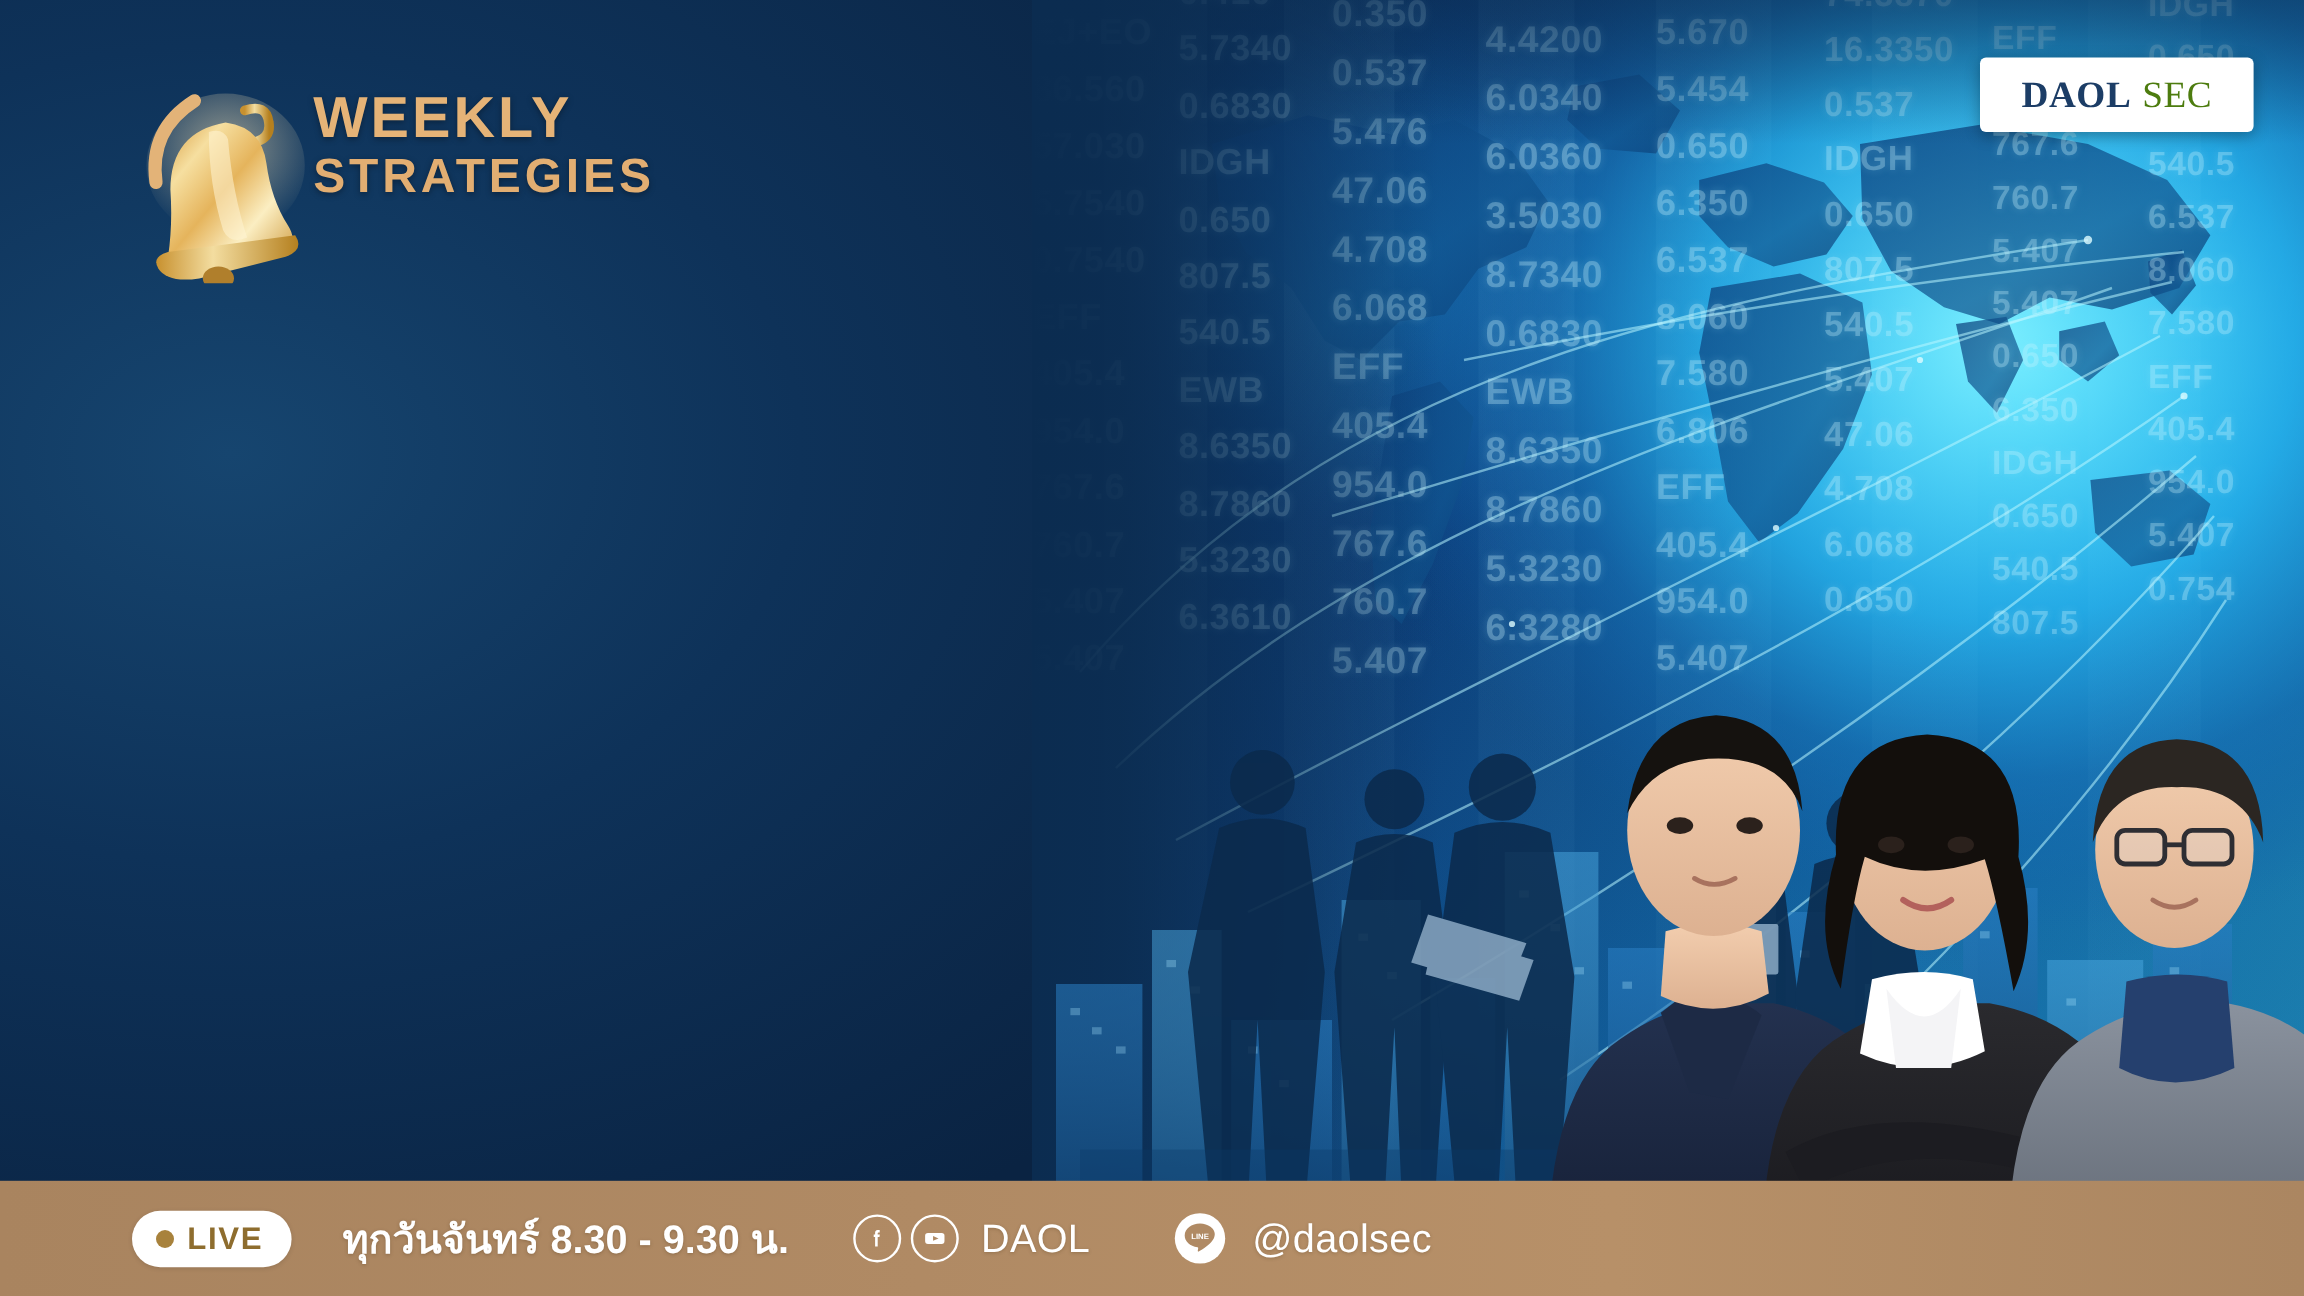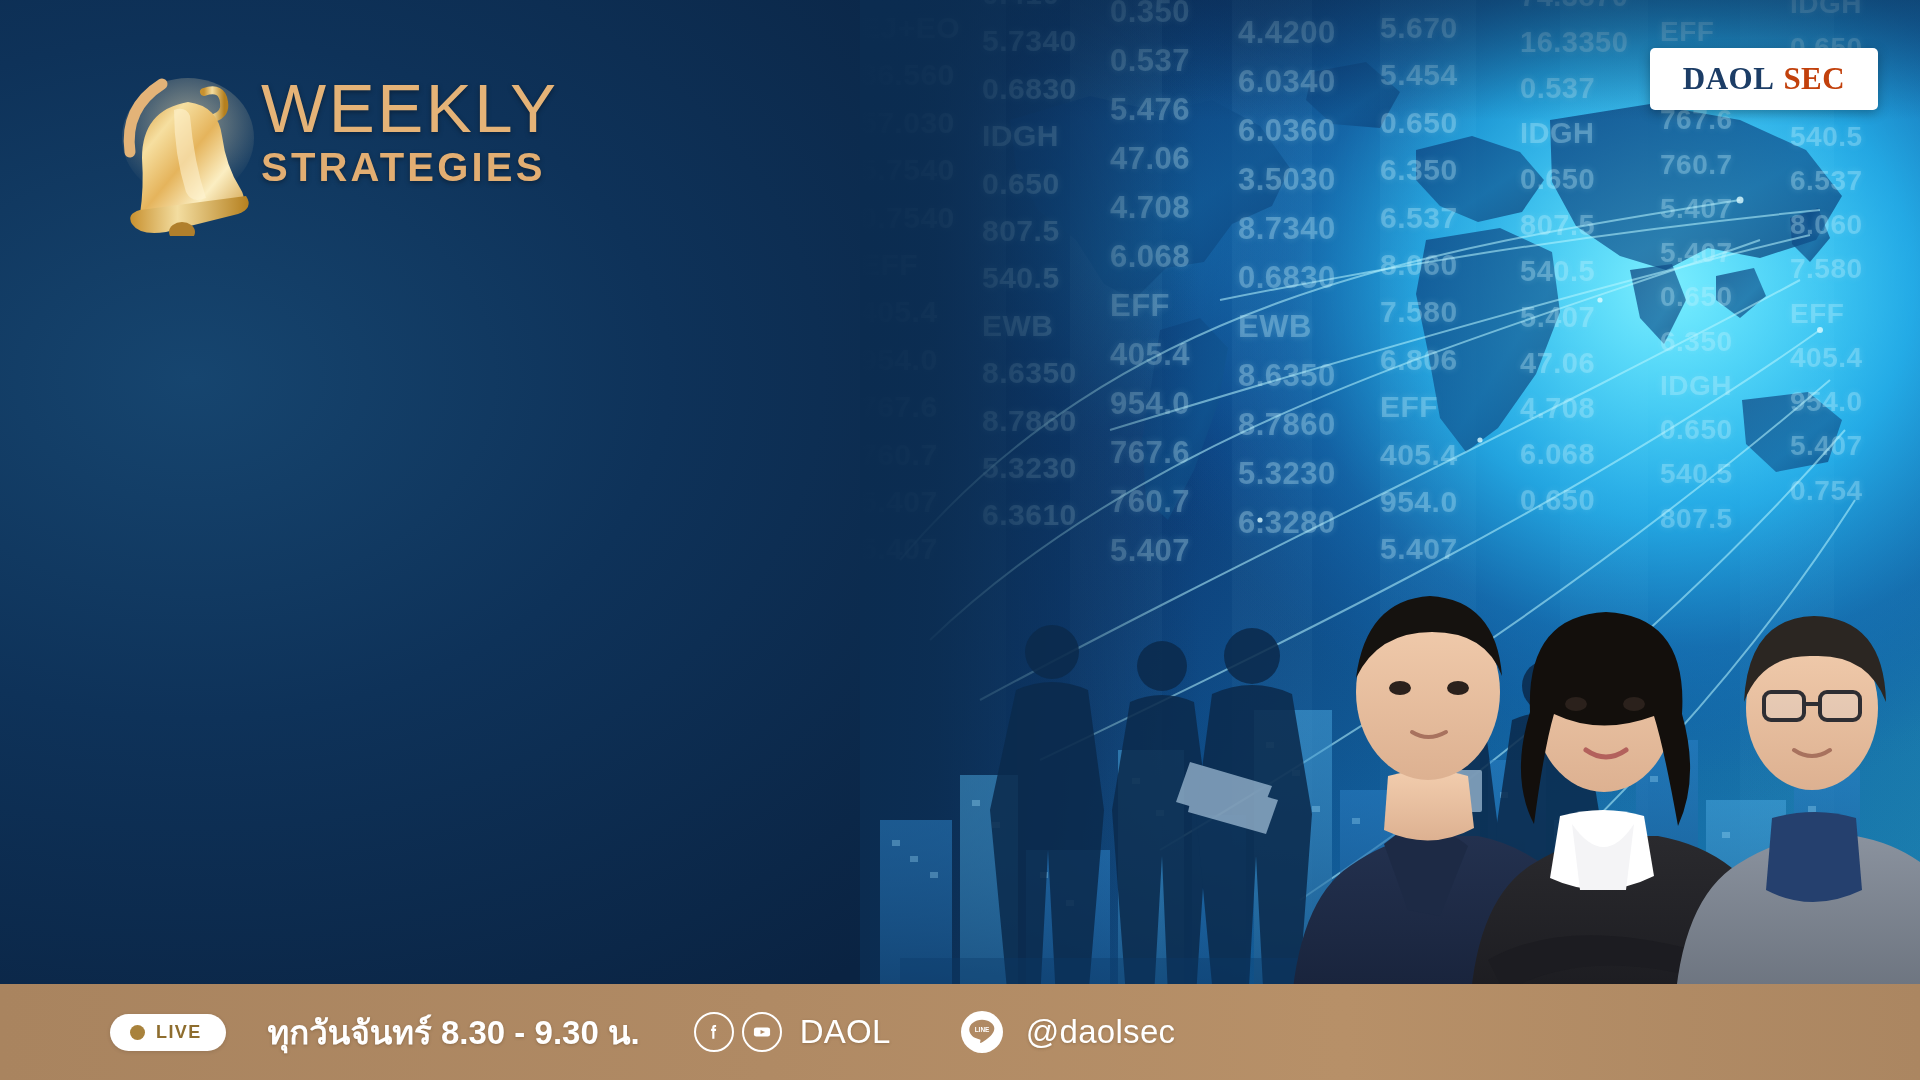--- a/index.html
+++ b/index.html
@@ -61,41 +61,41 @@
   #silhouettes { position:absolute; left:900px; bottom:70px; width:1020px; height:420px; overflow:hidden; }
 
   
   #people { position:absolute; right:0; bottom:0; width:660px; height:660px; overflow:hidden; }
 
   
   #logo-lockup { position:absolute; left:96px; top:52px; width:500px; height:190px; }
   #bell { position:absolute; left:0; top:14px; width:160px; height:170px; }
   #wordmark { position:absolute; left:165px; top:24px; }
   #wm-weekly {
-    font-size:69px; font-weight:400; letter-spacing:2.5px;
+    font-size:48px; font-weight:700; letter-spacing:2.5px;
     color:#e5b377; line-height:0.95;
     text-shadow:0 2px 5px rgba(0,0,0,0.35);
   }
   #wm-strategies {
     font-size:40px; font-weight:700; letter-spacing:3.2px;
     color:#e2ae72; line-height:1.05; margin-top:4px;
     text-shadow:0 2px 5px rgba(0,0,0,0.35);
   }
 
   
   #logo-box {
     position:absolute; right:42px; top:48px;
     width:228px; height:62px;
     background:#ffffff; border-radius:5px;
     display:flex; align-items:center; justify-content:center;
     box-shadow:0 3px 12px rgba(0,0,0,0.30);
   }
   #logo-box .lg { font-family:"Liberation Serif", serif; font-size:31px; letter-spacing:0.5px; }
   #logo-daol { font-weight:700; color:#1c3d66; }
-  #logo-sec  { font-weight:700; color:#c2410c; margin-left:9px; letter-spacing:1.5px; }
+  #logo-sec  { font-weight:400; color:#4d7c0f; margin-left:9px; letter-spacing:1.5px; }
 
   
   #headline { position:absolute; left:105px; top:352px; width:1250px; }
   .hl {
     font-weight:700;
     line-height:1.0;
     white-space:nowrap;
   }
   #hl1 {
     font-size:118px; color:#f7e4c0; letter-spacing:-1px;
@@ -118,21 +118,21 @@
     padding-left:110px;
     gap:0;
   }
   #live-badge {
     display:flex; align-items:center; gap:11px;
     background:#ffffff; border-radius:999px;
     padding:8px 24px 8px 20px;
     box-shadow:0 1px 4px rgba(0,0,0,0.12);
   }
   #live-dot { width:15px; height:15px; border-radius:50%; background:#a8823c; }
-  #live-label { font-size:18px; font-weight:700; letter-spacing:1.4px; color:#8e6d2e; }
+  #live-label { font-size:26px; font-weight:700; letter-spacing:1.4px; color:#8e6d2e; }
 
   #schedule {
     font-size:33px; font-weight:700; color:#ffffff; margin-left:42px;
     text-shadow:0 1px 3px rgba(80,55,25,0.35);
     white-space:nowrap;
   }
 
   .social-group { display:flex; align-items:center; }
   #social-daol { margin-left:54px; display:flex; align-items:center; gap:8px; }
   #social-line { margin-left:70px; display:flex; gap:13px; }

